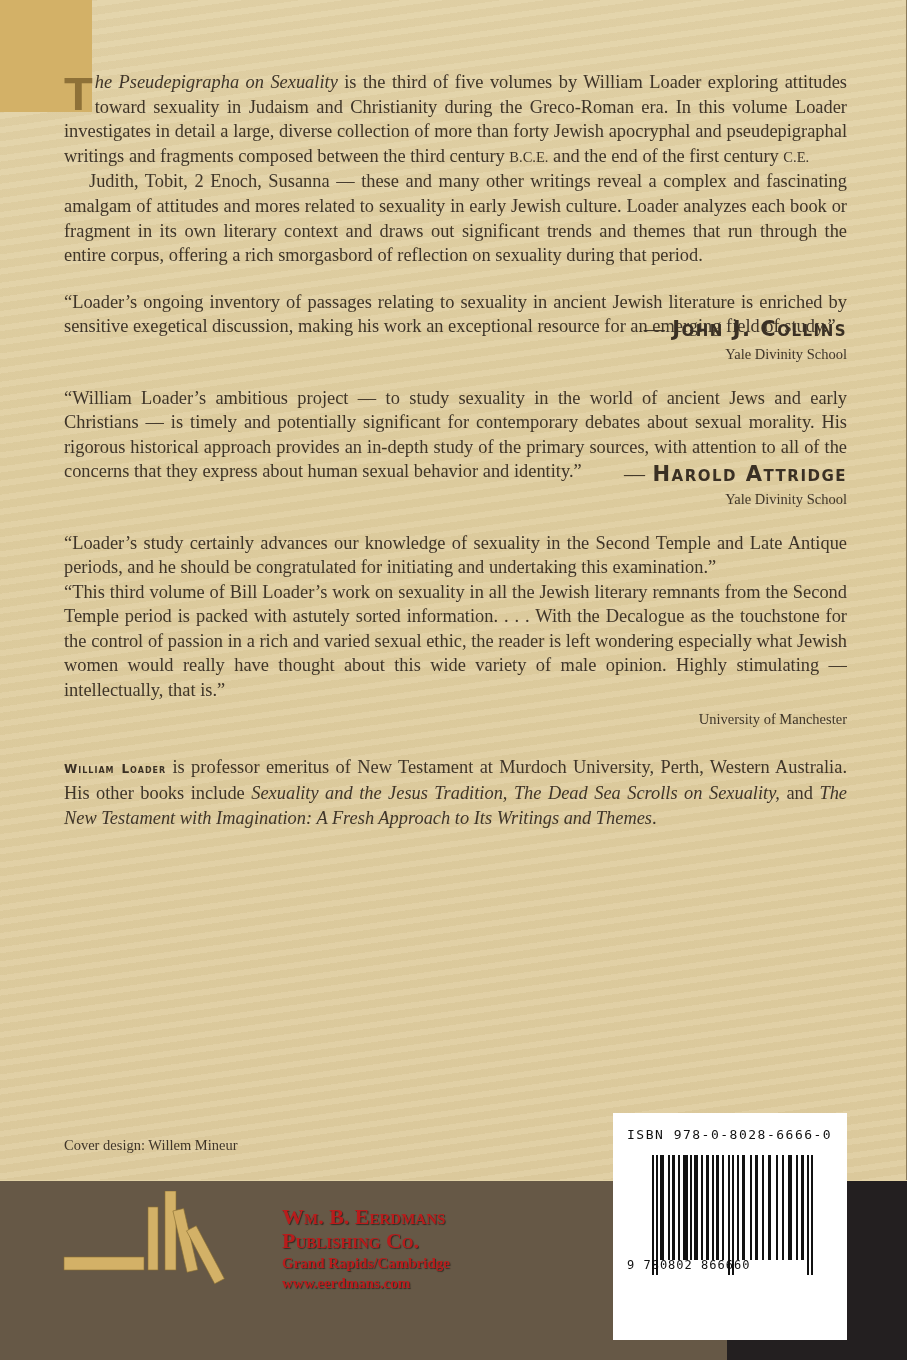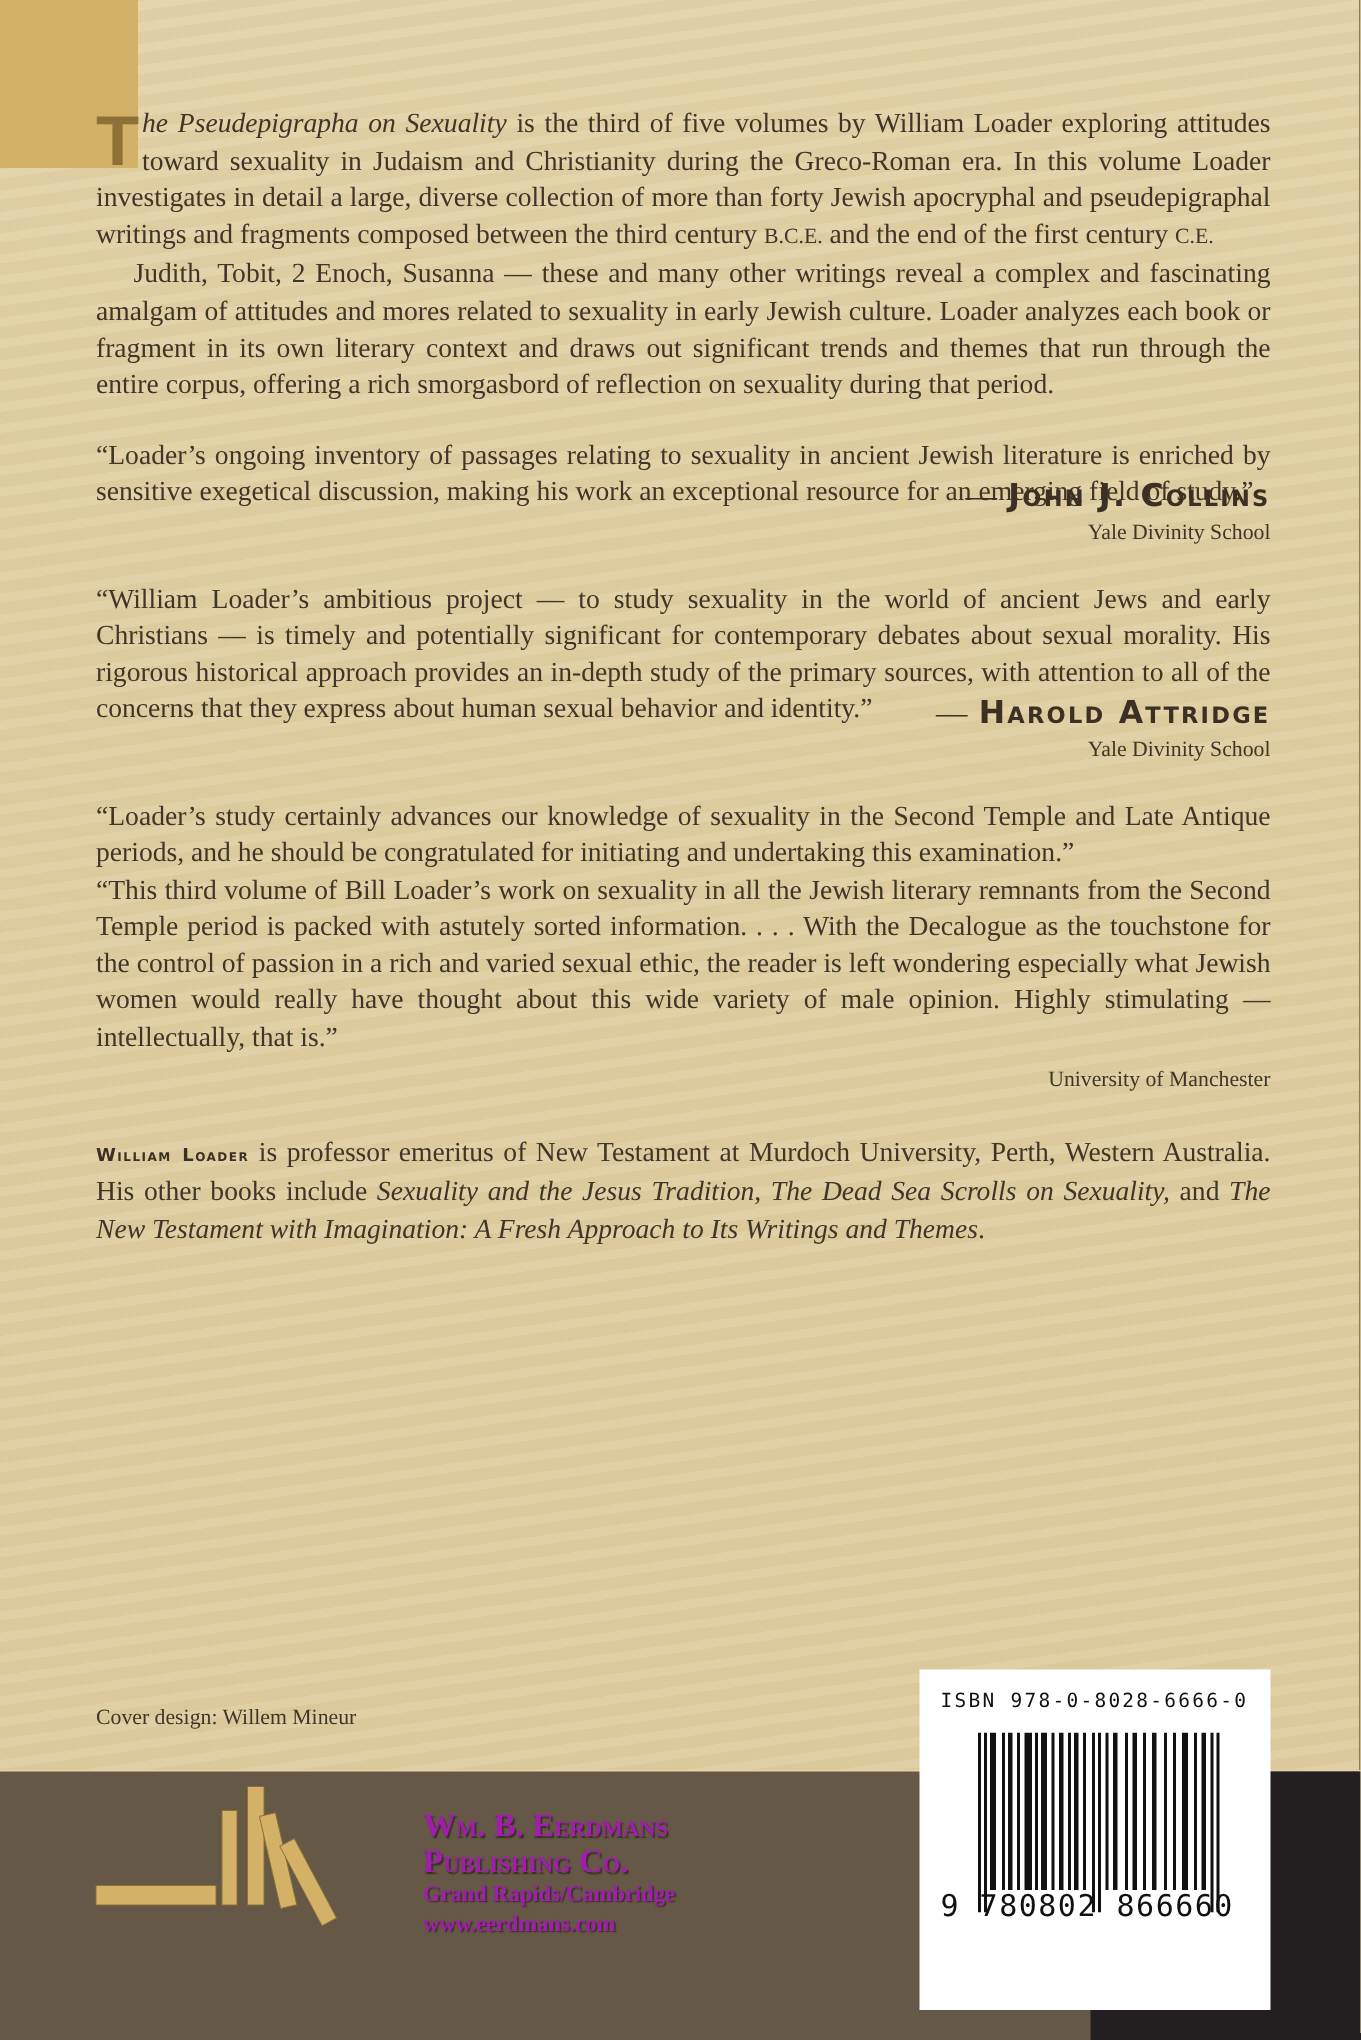--- a/index.html
+++ b/index.html
@@ -56,37 +56,37 @@
 
   .bottom-band {
     position: absolute; left: 0; top: 1181px; width: 907px; height: 179px;
     background: #665846;
   }
   .dark-block {
     position: absolute; left: 727px; top: 1181px; width: 180px; height: 179px; background: #231f20;
   }
   .logo { position: absolute; left: 62px; top: 1191px; width: 200px; height: 100px; }
   .pub {
-    position: absolute; left: 282px; top: 1205px; color: #a21caf;
+    position: absolute; left: 282px; top: 1205px; color: #b91c1c;
     text-shadow: 1px 1px 1px rgba(0,0,0,0.5);
   }
   .pub .l1, .pub .l2 { font-weight: bold; font-variant: small-caps; font-size: 22px; line-height: 24px; }
   .pub .l3, .pub .l4 { font-weight: bold; font-size: 15px; line-height: 20px; }
 
   .barcode-box {
     position: absolute; left: 613px; top: 1113px; width: 234px; height: 227px; background: #ffffff;
   }
   .isbn {
     position: absolute; left: 14px; top: 14px; font-family: "DejaVu Sans Mono", monospace;
     font-size: 13px; letter-spacing: 1.5px; color: #111;
   }
   .bars { position: absolute; left: 39px; top: 42px; }
   .barnum {
     position: absolute; left: 14px; top: 145px; font-family: "DejaVu Sans Mono", monospace;
-    font-size: 20px; letter-spacing: 1px; color: #111;
+    font-size: 12px; letter-spacing: 1px; color: #111;
   }
 </style>
 </head>
 <body>
 
 <div class="paper"></div>
 <div class="gold-corner"></div>
 <div class="right-edge"></div>
 
 <div class="content">

